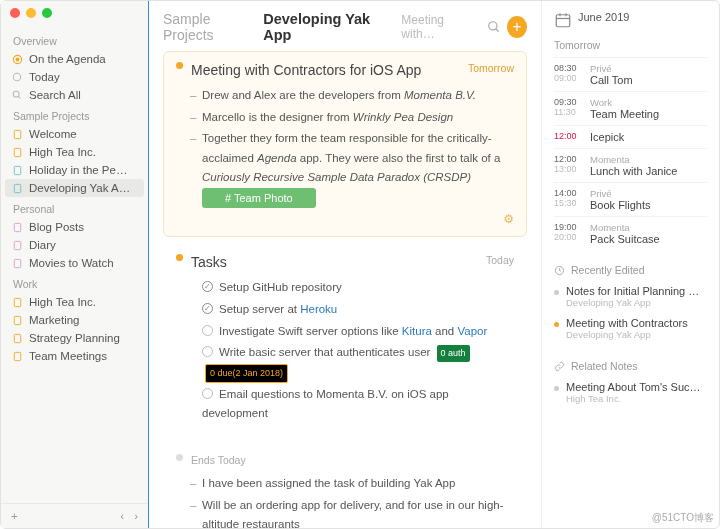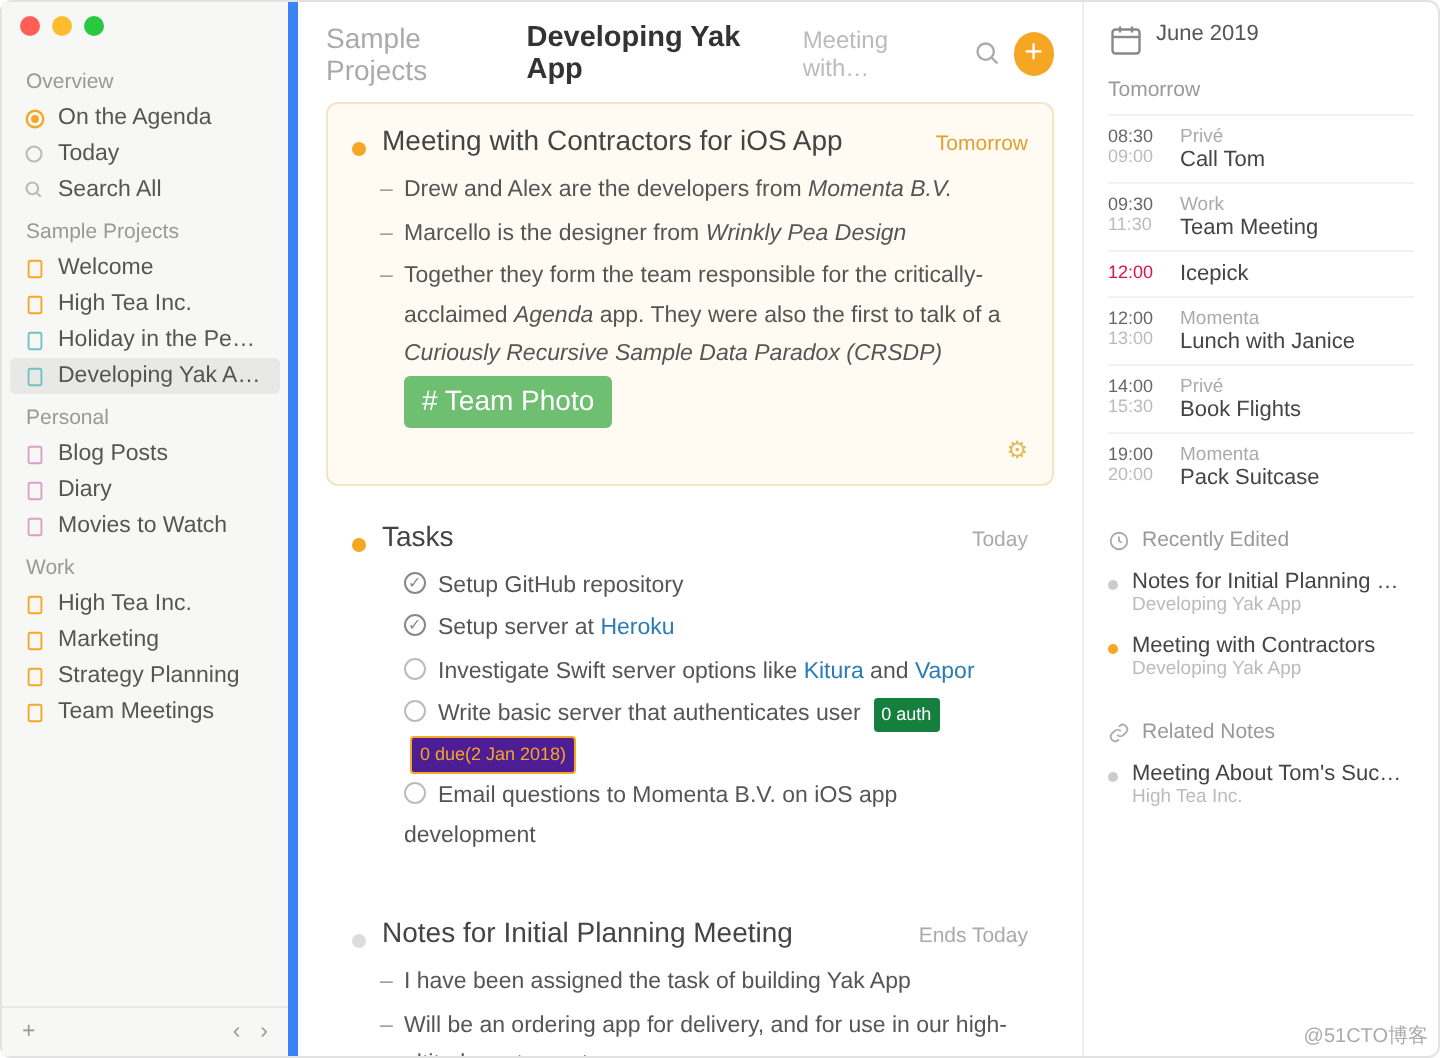--- a/index.html
+++ b/index.html
@@ -1,53 +1,53 @@
 <!DOCTYPE html>
 <html><head>
 <meta charset="utf-8">
 <style>
 *{margin:0;padding:0;box-sizing:border-box;font-family:-apple-system,BlinkMacSystemFont,"Segoe UI",Helvetica,Arial,sans-serif;-webkit-font-smoothing:antialiased}
 body{width:720px;height:529px;background:#fff;overflow:hidden;font-size:12px;color:#333}
 .window{display:flex;height:100%;border:1px solid #e2e2e2;border-radius:6px;background:#fff}
 .traffic{position:absolute;top:8px;left:10px;display:flex;gap:6px}
 .tl{width:10px;height:10px;border-radius:50%}
-.sidebar{width:148px;background:#f7f7f5;border-right:5px solid #3b82f6;padding-top:28px;display:flex;flex-direction:column;font-size:11.5px}
+.sidebar{width:148px;background:#f7f7f5;border-right:1px solid #3b82f6;padding-top:28px;display:flex;flex-direction:column;font-size:11.5px}
 .sb-h{color:#999;font-size:10.5px;padding:6px 12px 3px;font-weight:400}
 .sb-i{display:flex;align-items:center;gap:6px;padding:3px 10px;cursor:pointer;color:#555;white-space:nowrap;overflow:hidden;text-overflow:ellipsis}
 .sb-i.sel{background:#e8e8e6;border-radius:3px;margin:0 4px;padding:3px 6px}
 .sb-ic{width:12px;height:12px;display:flex;align-items:center;justify-content:center;flex-shrink:0}
 .sb-foot{margin-top:auto;padding:6px 10px;display:flex;gap:10px;color:#999;border-top:1px solid #e8e8e6}
 .main{flex:1;display:flex;flex-direction:column;overflow:hidden}
 .hdr{display:flex;align-items:center;padding:10px 14px 8px;gap:6px}
 .bc-proj{color:#aaa;font-size:14px}
 .bc-title{font-size:14.5px;font-weight:600;color:#333}
 .bc-sub{color:#bbb;font-size:12px;margin-left:4px}
 .hdr-sp{flex:1}
 .srch{color:#aaa}
 .plus{width:22px;height:22px;border-radius:50%;background:#f5a623;color:#fff;display:flex;align-items:center;justify-content:center;font-size:16px;font-weight:300}
 .content{flex:1;overflow-y:auto;padding:0 14px 14px}
 .note{border:1px solid transparent;border-radius:6px;padding:10px 12px;margin-bottom:6px}
 .note.hl{background:#fffbf2;border-color:#f2e4c4}
-.n-hdr{display:flex;align-items:flex-end;gap:8px;margin-bottom:8px}
+.n-hdr{display:flex;align-items:flex-start;gap:8px;margin-bottom:8px}
 .dot{width:7px;height:7px;border-radius:50%;flex-shrink:0}
 .n-title{font-size:14px;font-weight:500;color:#444;flex:1}
 .n-when{font-size:10.5px;color:#e0a030}
 .n-body{padding-left:14px;color:#555;font-size:11.5px;line-height:1.7}
 .n-body li{list-style:none;position:relative;padding-left:12px;margin-bottom:2px}
 .n-body li.dash:before{content:"–";position:absolute;left:0;color:#999}
 .it{font-style:italic}
 .lk{color:#2b7bb9}
-.tag{display:inline-block;background:#6fbf73;color:#fff;font-size:14px;padding:1px 9px;border-radius:3px}
+.tag{display:inline-block;background:#6fbf73;color:#fff;font-size:11px;padding:1px 23px;border-radius:3px}
 .gear{text-align:right;color:#e6b85c;font-size:12px;margin-top:4px}
 .chk{display:inline-block;width:11px;height:11px;border-radius:50%;border:1.2px solid #bbb;margin-right:6px;position:relative;top:1px}
 .chk.done{border-color:#888;background:#fff}
 .chk.done:after{content:"✓";position:absolute;font-size:8px;color:#888;left:1px;top:-2px}
 .badge{display:inline-block;font-size:9px;padding:1px 4px;border-radius:2px;margin-left:3px}
 .b-or{background:#15803d;color:#fff}
-.b-yl{background:#4c1d95;border:1px solid #f5a623;color:#f5a623}
+.b-yl{background:#000000;border:1px solid #f5a623;color:#f5a623}
 .right{width:178px;border-left:1px solid #eee;padding:10px 12px;font-size:11px;overflow-y:auto}
 .cal-h{display:flex;gap:6px;color:#555;margin-bottom:10px}
 .cal-h .ico{width:18px;height:18px}
 .tmrw{color:#999;font-size:10.5px;margin-bottom:6px}
 .ev{display:flex;gap:8px;padding:5px 0;border-top:1px solid #f2f2f2}
 .ev:first-of-type{border-top:none}
 .ev-t{display:flex;flex-direction:column;font-size:9px;width:28px;flex-shrink:0}
 .ev-t .t1{color:#666}
 .ev-t .t2{color:#bbb}
 .ev-t .red{color:#d14}
@@ -240,21 +240,20 @@
             <li><span class="chk done"></span>Setup server at <span class="lk">Heroku</span></li>
             <li><span class="chk"></span>Investigate Swift server options like <span class="lk">Kitura</span> and <span class="lk">Vapor</span></li>
             <li><span class="chk"></span>Write basic server that authenticates user <span class="badge b-or">0 auth</span><span class="badge b-yl">0 due(2 Jan 2018)</span></li>
             <li><span class="chk"></span>Email questions to Momenta B.V. on iOS app development</li>
           </ul>
 
  </div>
         <div class="note">
   <div class="n-hdr">
             <span class="dot" style="background:#ddd"></span>
-            <span class="n-title">Notes for Initial Planning Meeting</span>
             <span class="n-when" style="color:#aaa">Ends Today</span>
           </div>
   <ul class="n-body">
             <li class="dash">I have been assigned the task of building Yak App</li>
             <li class="dash">Will be an ordering app for delivery, and for use in our high-altitude restaurants</li>
           </ul>
 
  </div>
       </div>
  </div>

